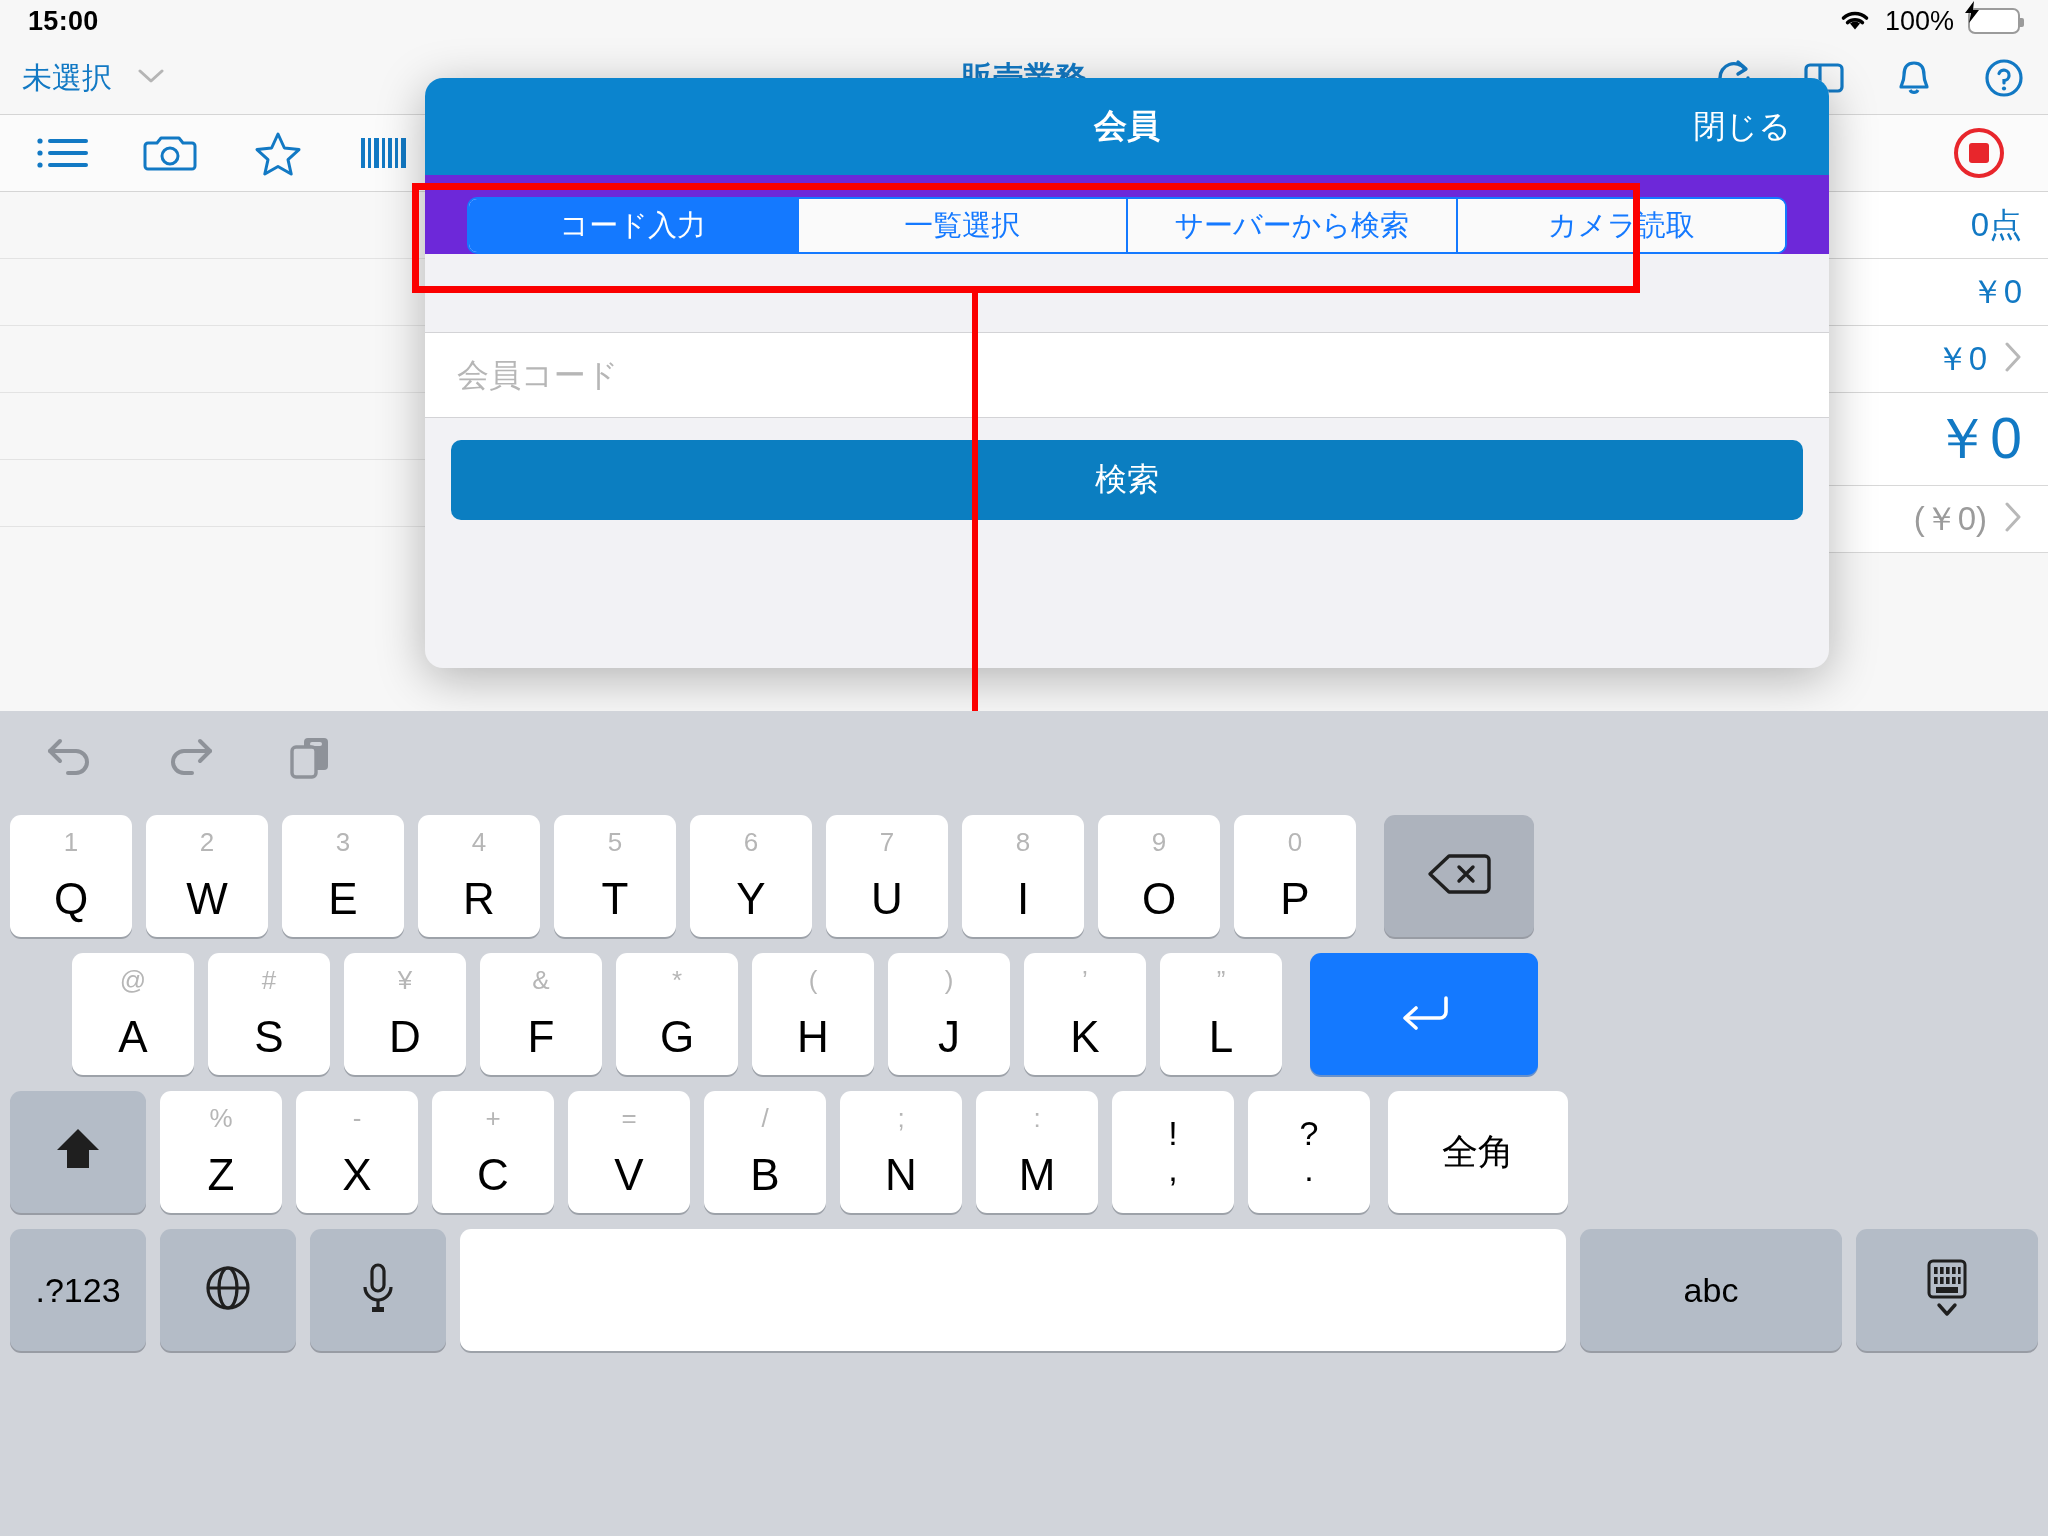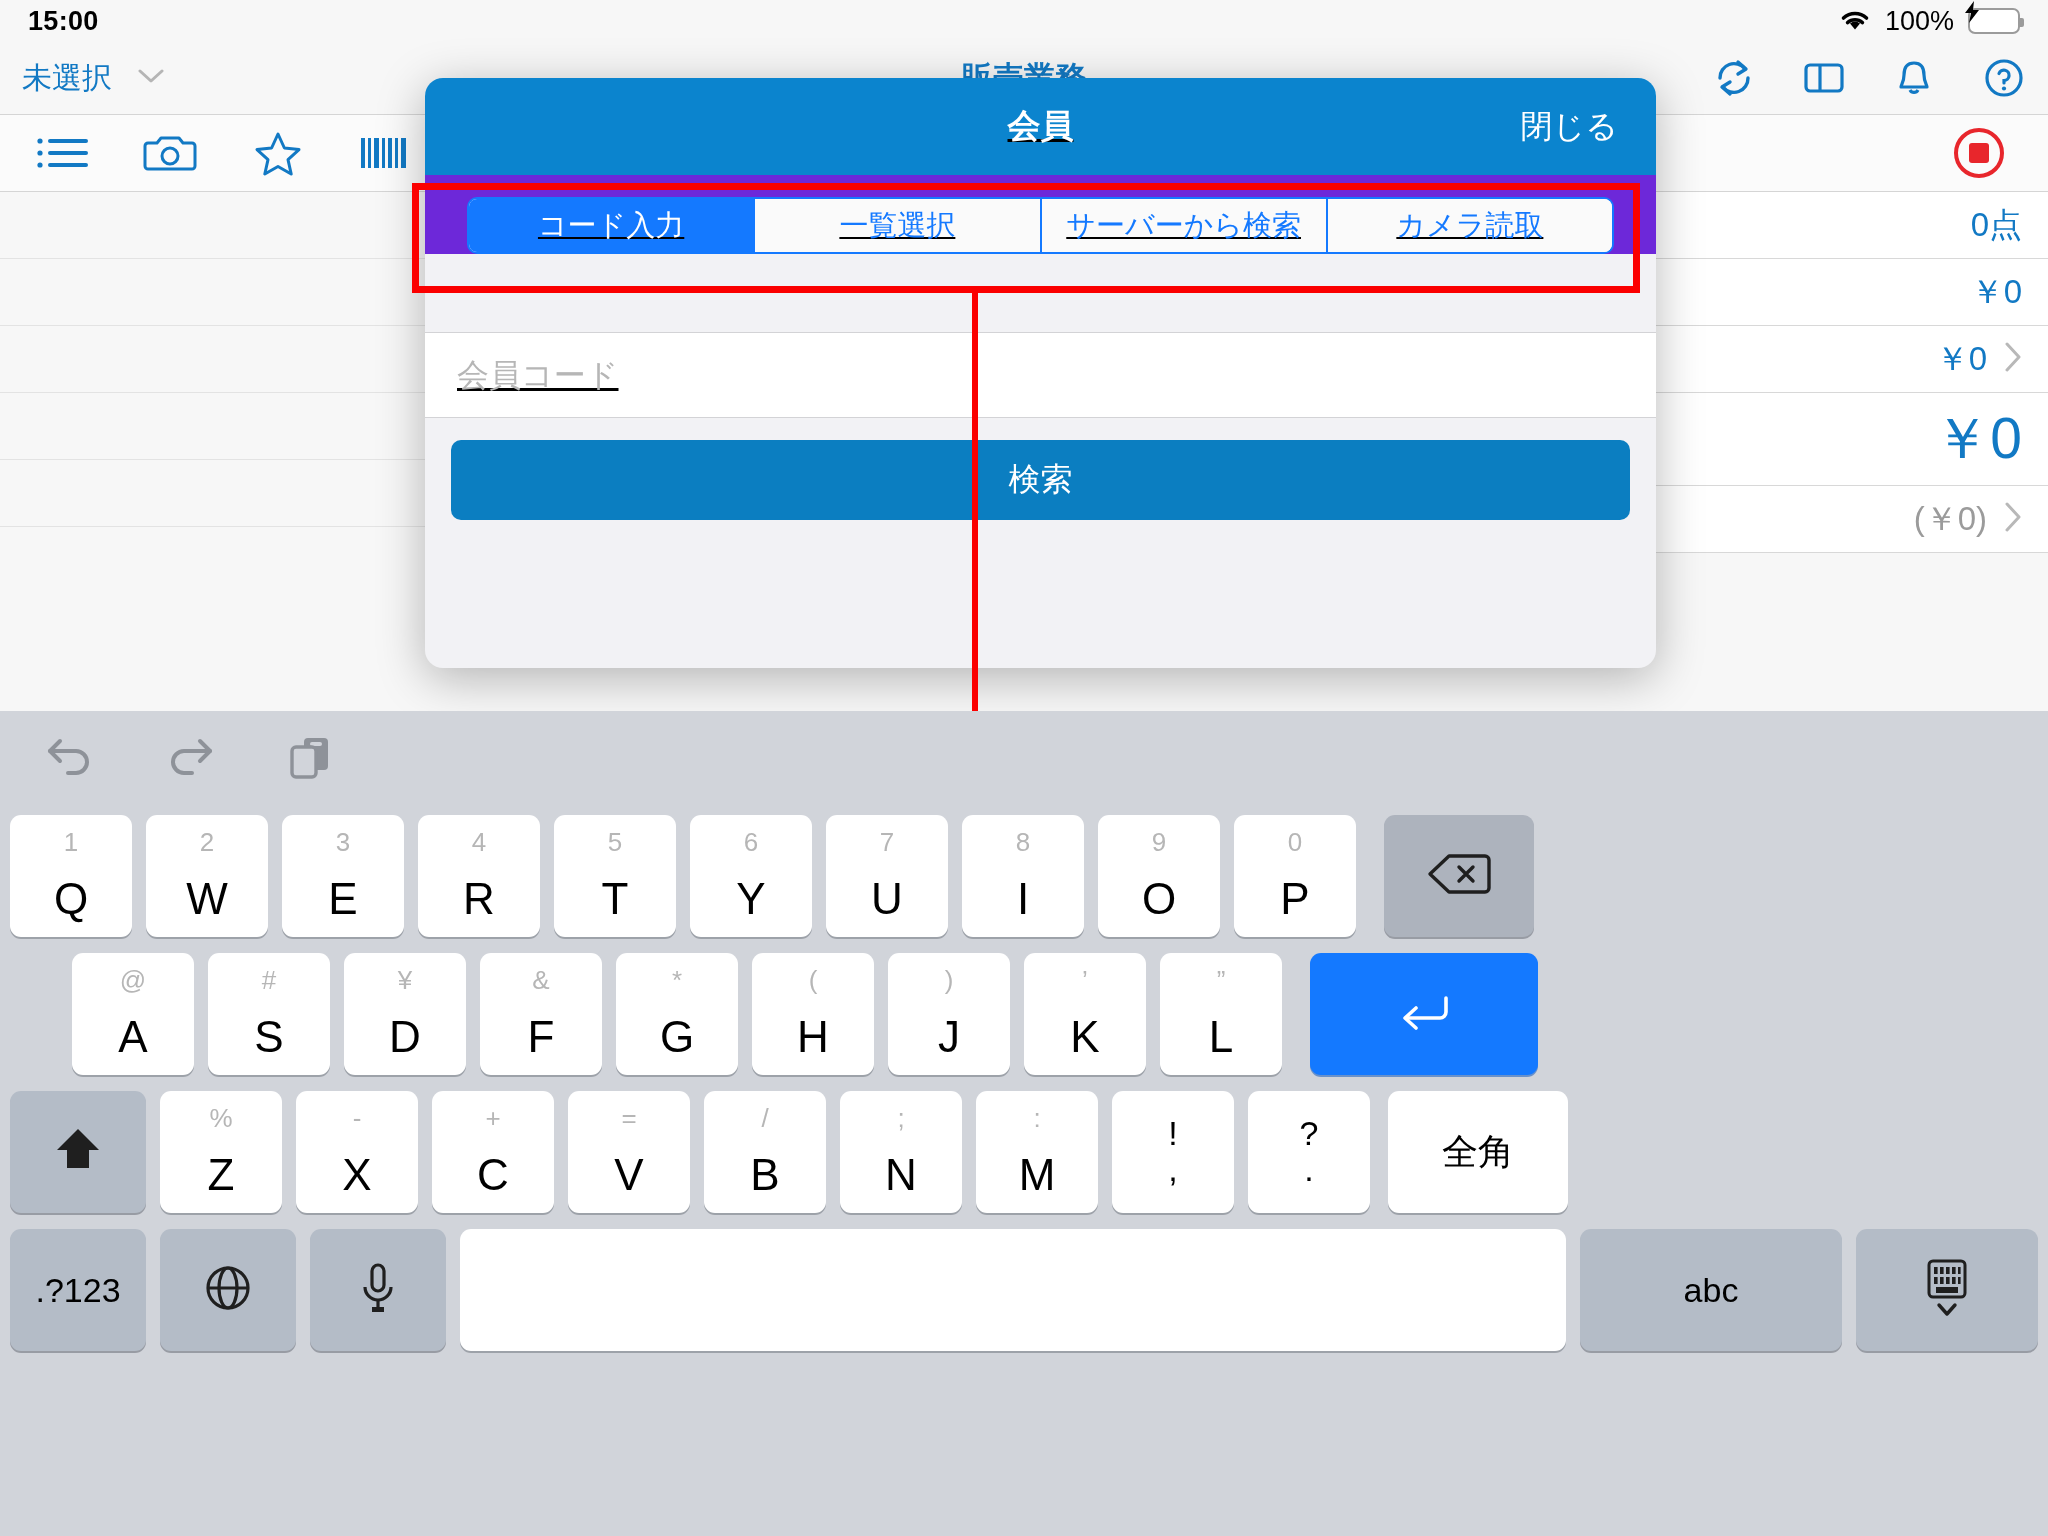--- a/index.html
+++ b/index.html
@@ -76,25 +76,24 @@
   .sum-val.big { font-size: 57px; font-weight: 400; }
   .sum-val.muted { color: #9b9b9b; }
   .chev-r { width: 17px; height: 30px; }
 
   
   .left-rules { position:absolute; top:192px; left:0; width: 1320px; }
   .lr { height: 67px; border-bottom: 1px solid #e3e3e3; }
 
   
   .modal {
-    position:absolute; top: 78px; left: 425px; width: 1231px; height: 590px;
+    position:absolute; top: 78px; left: 425px; width: 1404px; height: 590px;
     background: #f2f2f5; border-radius: 18px;
     box-shadow: 0 10px 48px rgba(0,0,0,.28);
     overflow: hidden;
-    text-decoration: underline;
   }
   .modal-head {
     height: 97px; background: #0b84ce; position: relative;
     display:flex; align-items:center; justify-content:center;
   }
   .modal-title { font-size: 33px; font-weight: 700; color:#fff; }
   .modal-close {
     position:absolute; right: 38px; font-size: 32px; color:#fff; font-weight:400;
   }
   .seg-wrap { padding: 22px 42px 0 42px; background: #6d28d9; }

